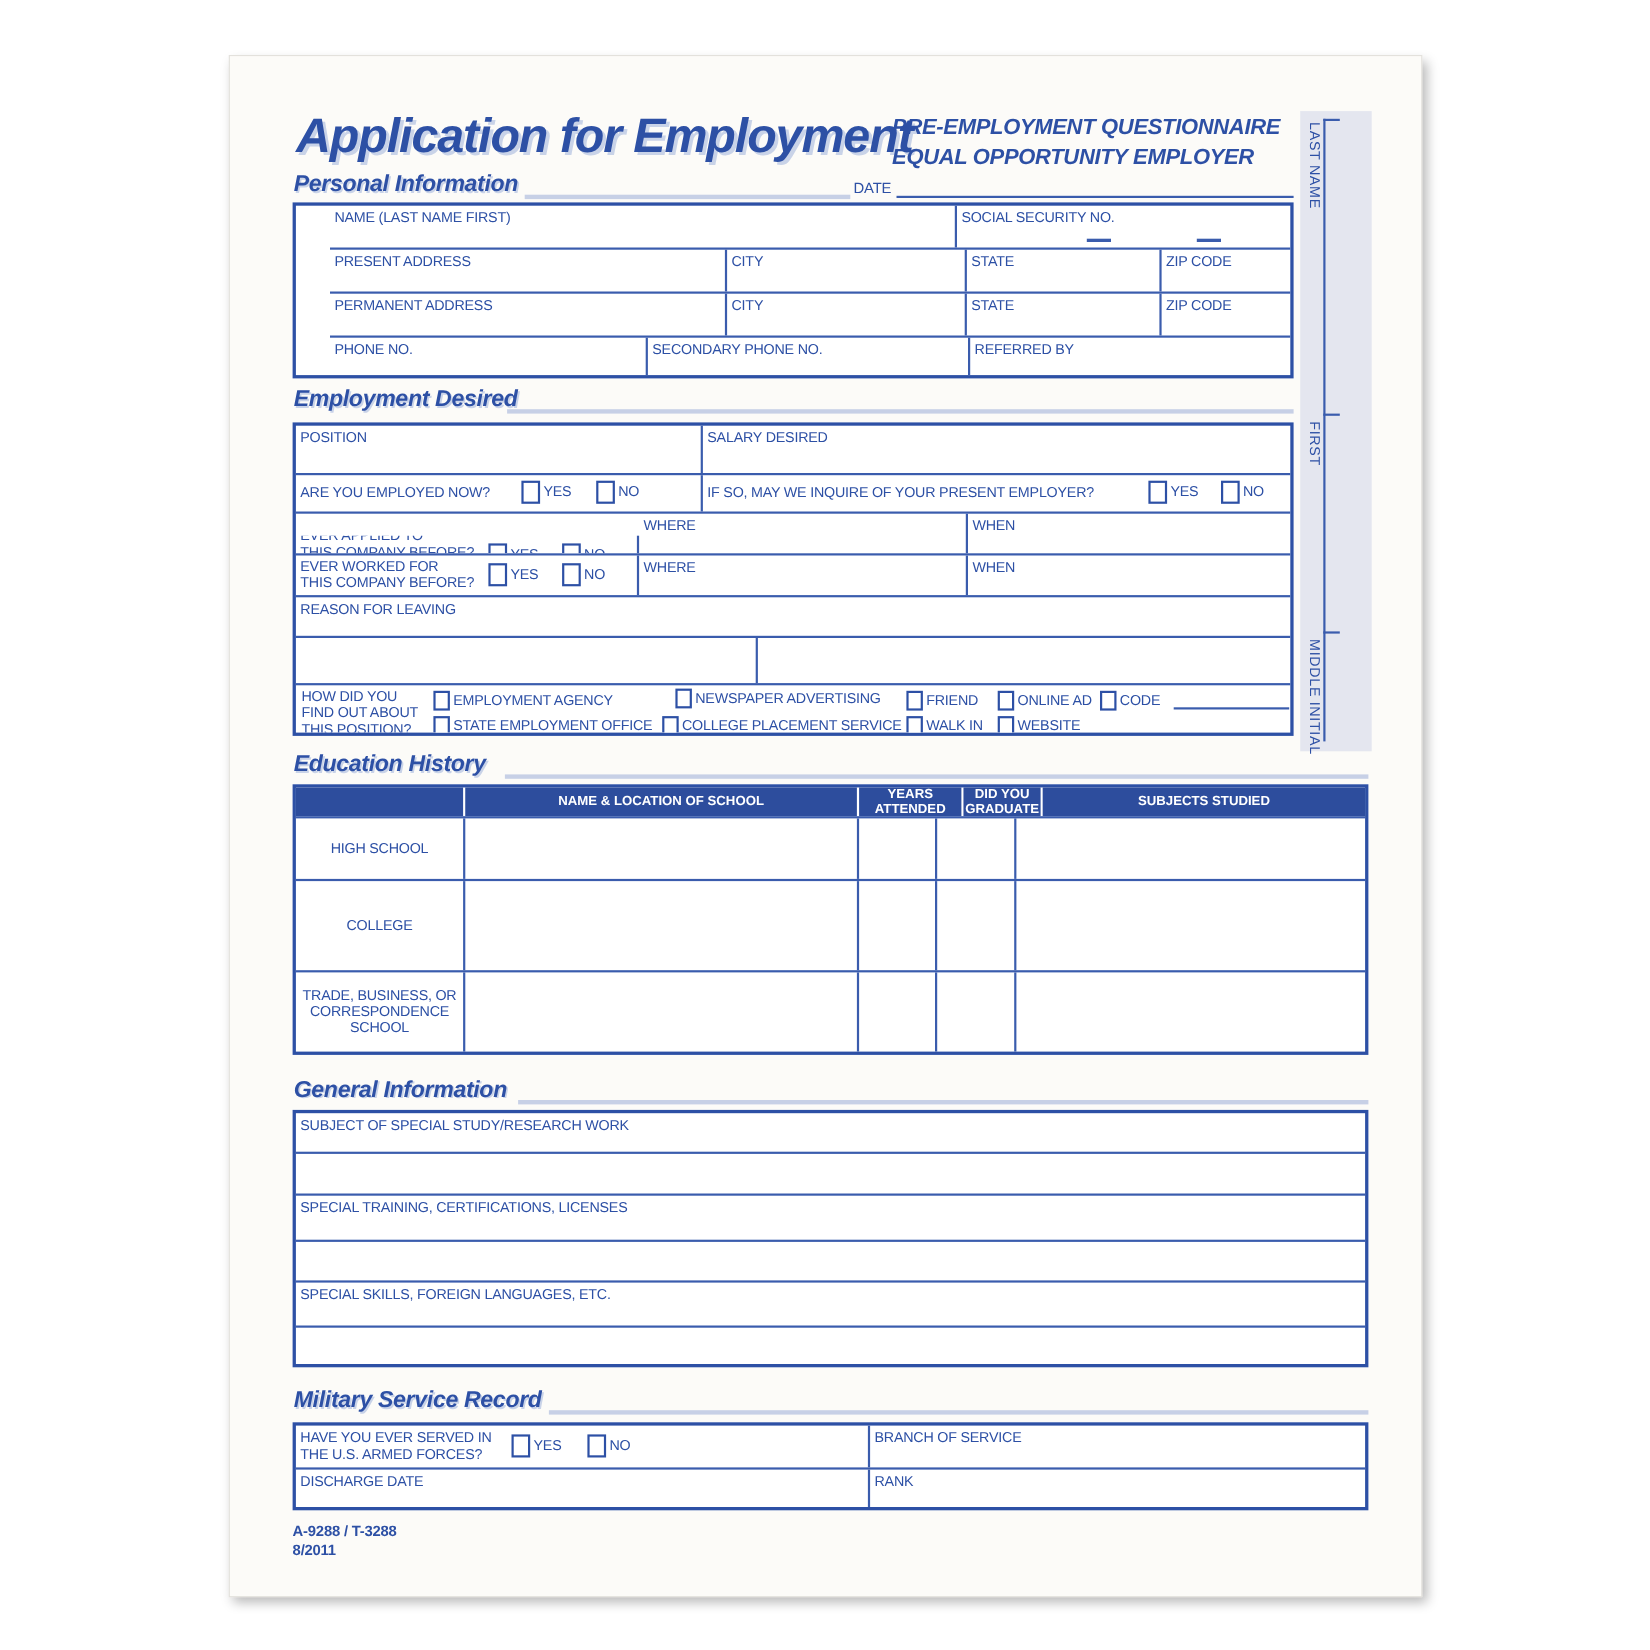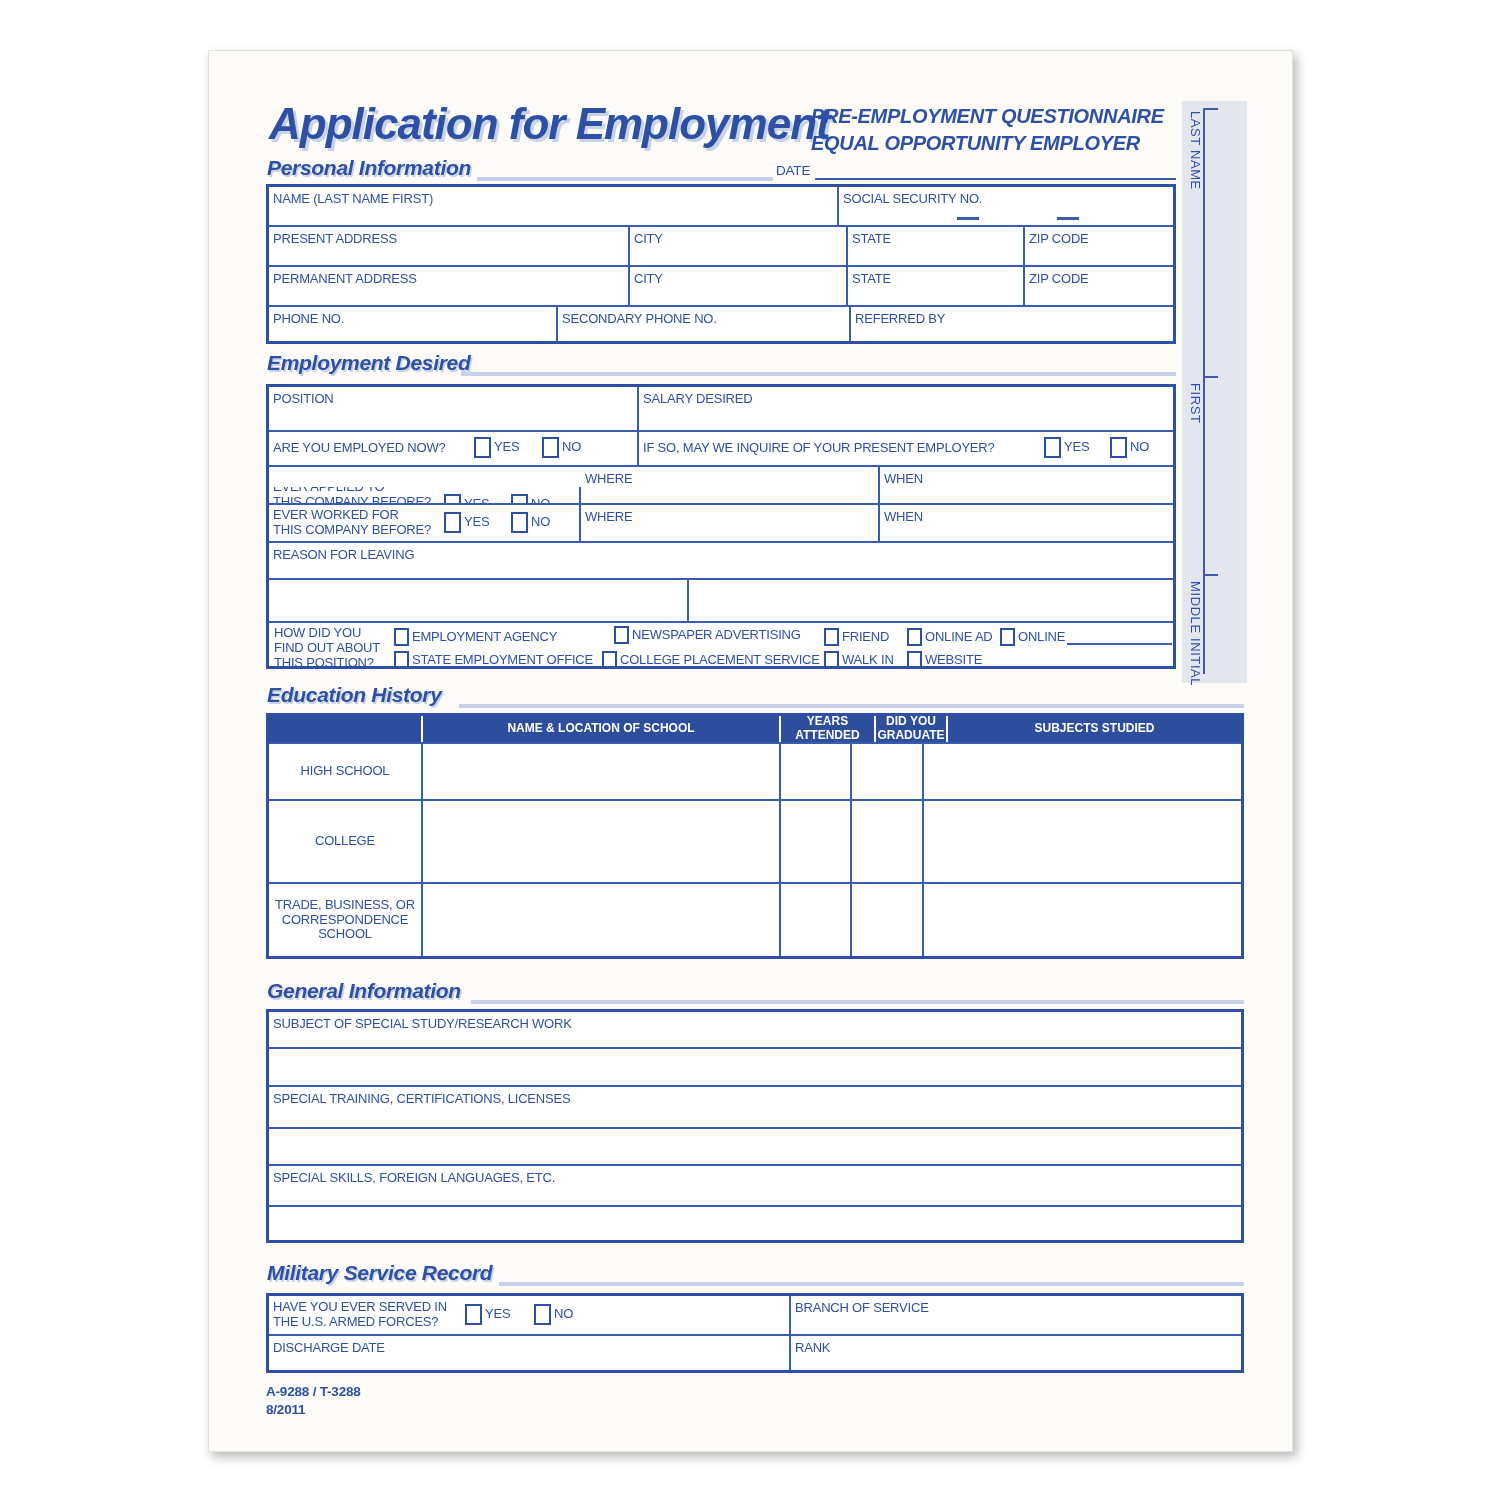--- a/index.html
+++ b/index.html
@@ -97,21 +97,21 @@
     <div class="strip-label" style="top:10px;">LAST NAME</div>
     <div class="strip-label" style="top:282px;">FIRST</div>
     <div class="strip-label" style="top:480px;">MIDDLE INITIAL</div>
   </div>
 
   <div class="abs sec-title" style="left:58px; top:105px;">Personal Information</div>
   <div class="abs sec-underline" style="left:268px; top:126px; width:296px;"></div>
   <div class="abs lbl" style="left:567px; top:112px; font-size:13.5px;">DATE</div>
   <div class="abs date-line" style="left:606px; top:127px; width:361px;"></div>
 
-  <div class="tbl" style="left:57px; top:133px; width:910px; height:160px;">
+  <div class="tbl" style="left:57px; top:133px; width:910px; height:160px;padding-left:31px;">
     <div class="trow" style="height:40px;">
       <div class="tcell" style="width:570px;">
         <span class="lbl">NAME (LAST NAME FIRST)</span>
       </div>
       <div class="tcell lastc fill">
         <span class="lbl">SOCIAL SECURITY NO.</span>
         <span class="dash" style="left:118px; top:30px;"></span>
         <span class="dash" style="left:218px; top:30px;"></span>
       </div>
     </div>
@@ -256,21 +256,21 @@
         <span class="cbg" style="left:555px; top:5px;">
           <span class="cb sm"></span>
           <span class="lbl">FRIEND</span>
         </span>
         <span class="cbg" style="left:638px; top:5px;">
           <span class="cb sm"></span>
           <span class="lbl">ONLINE AD</span>
         </span>
         <span class="cbg" style="left:731px; top:5px;">
           <span class="cb sm"></span>
-          <span class="lbl">ONLINE</span>
+          <span class="lbl">CODE</span>
         </span>
         <span class="opt-line" style="left:798px; top:20px; width:105px;"></span>
         <span class="cbg" style="left:125px; top:28px;">
           <span class="cb sm"></span>
           <span class="lbl">STATE EMPLOYMENT OFFICE</span>
         </span>
         <span class="cbg" style="left:333px; top:28px;">
           <span class="cb sm"></span>
           <span class="lbl">COLLEGE PLACEMENT SERVICE</span>
         </span>

